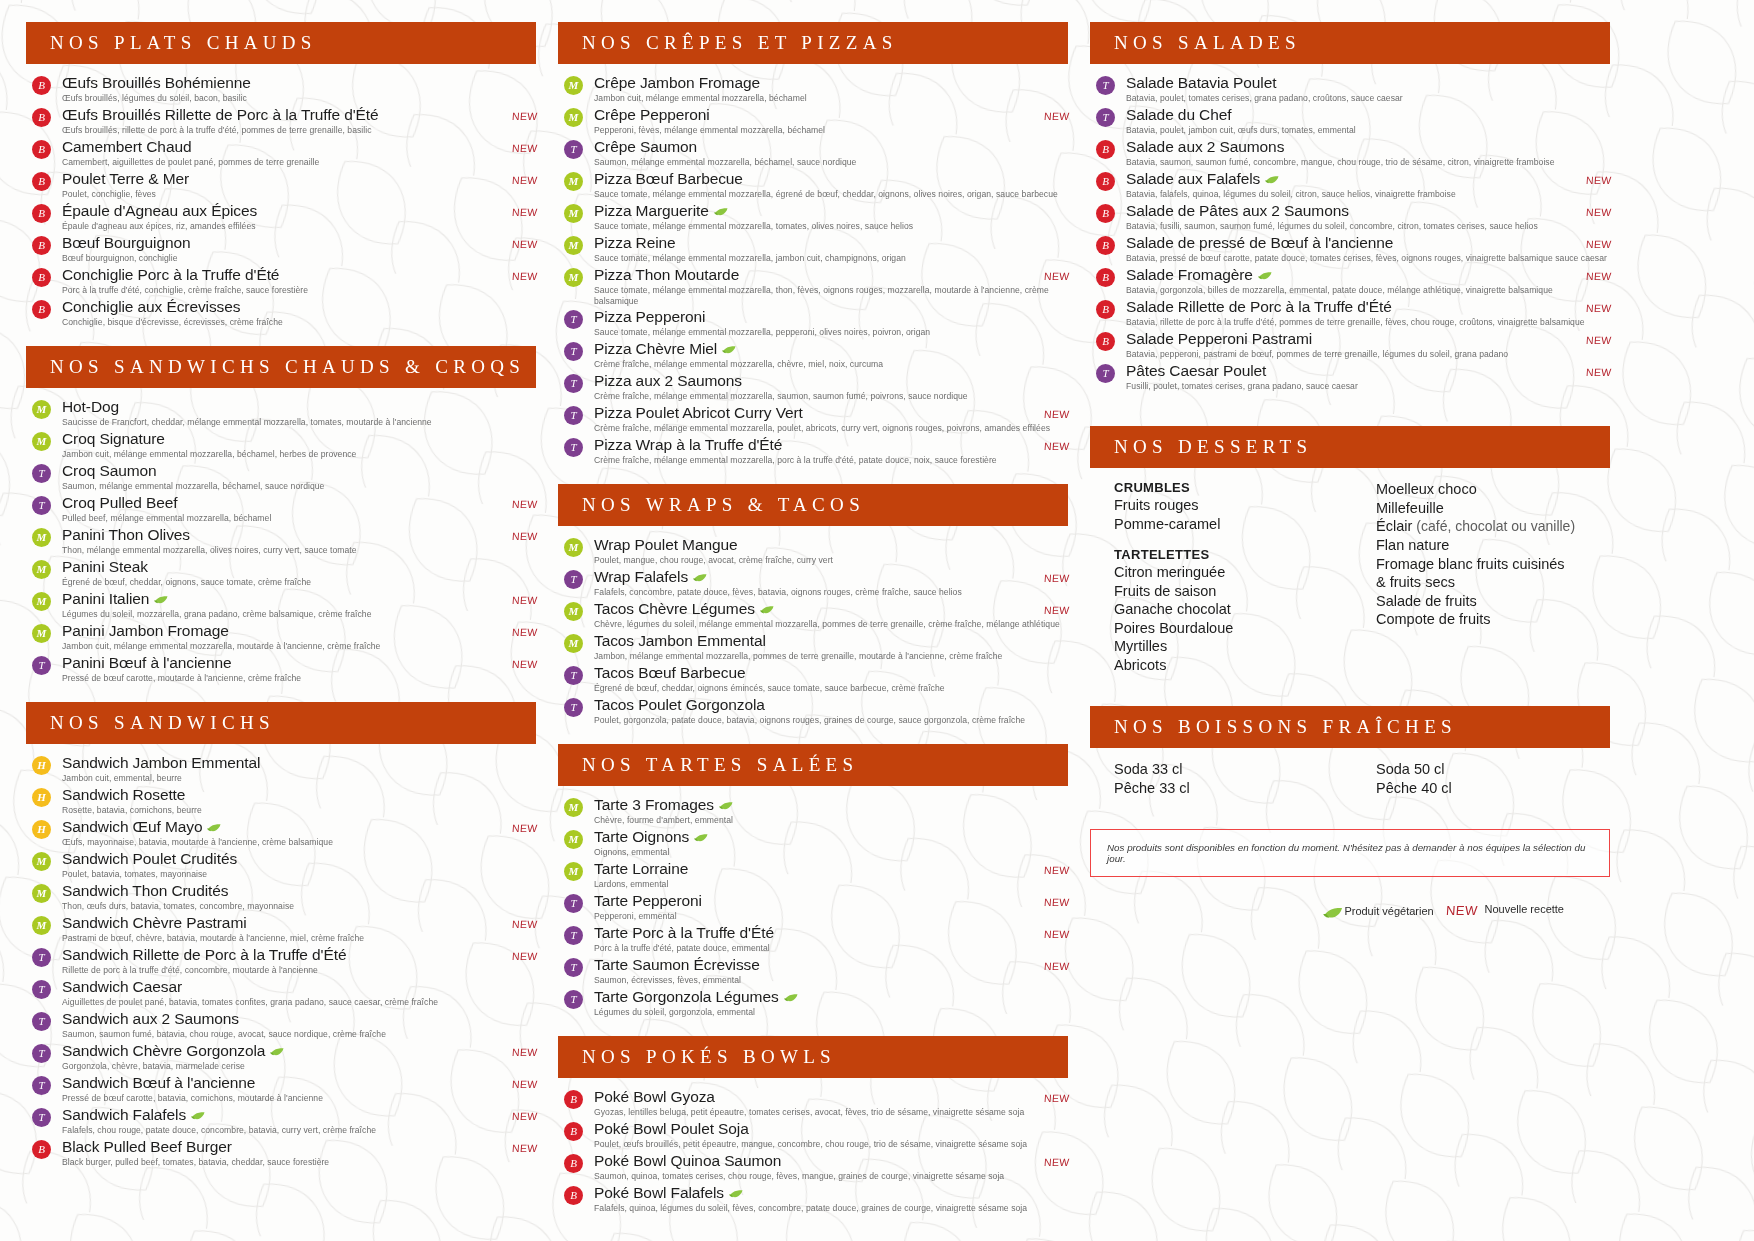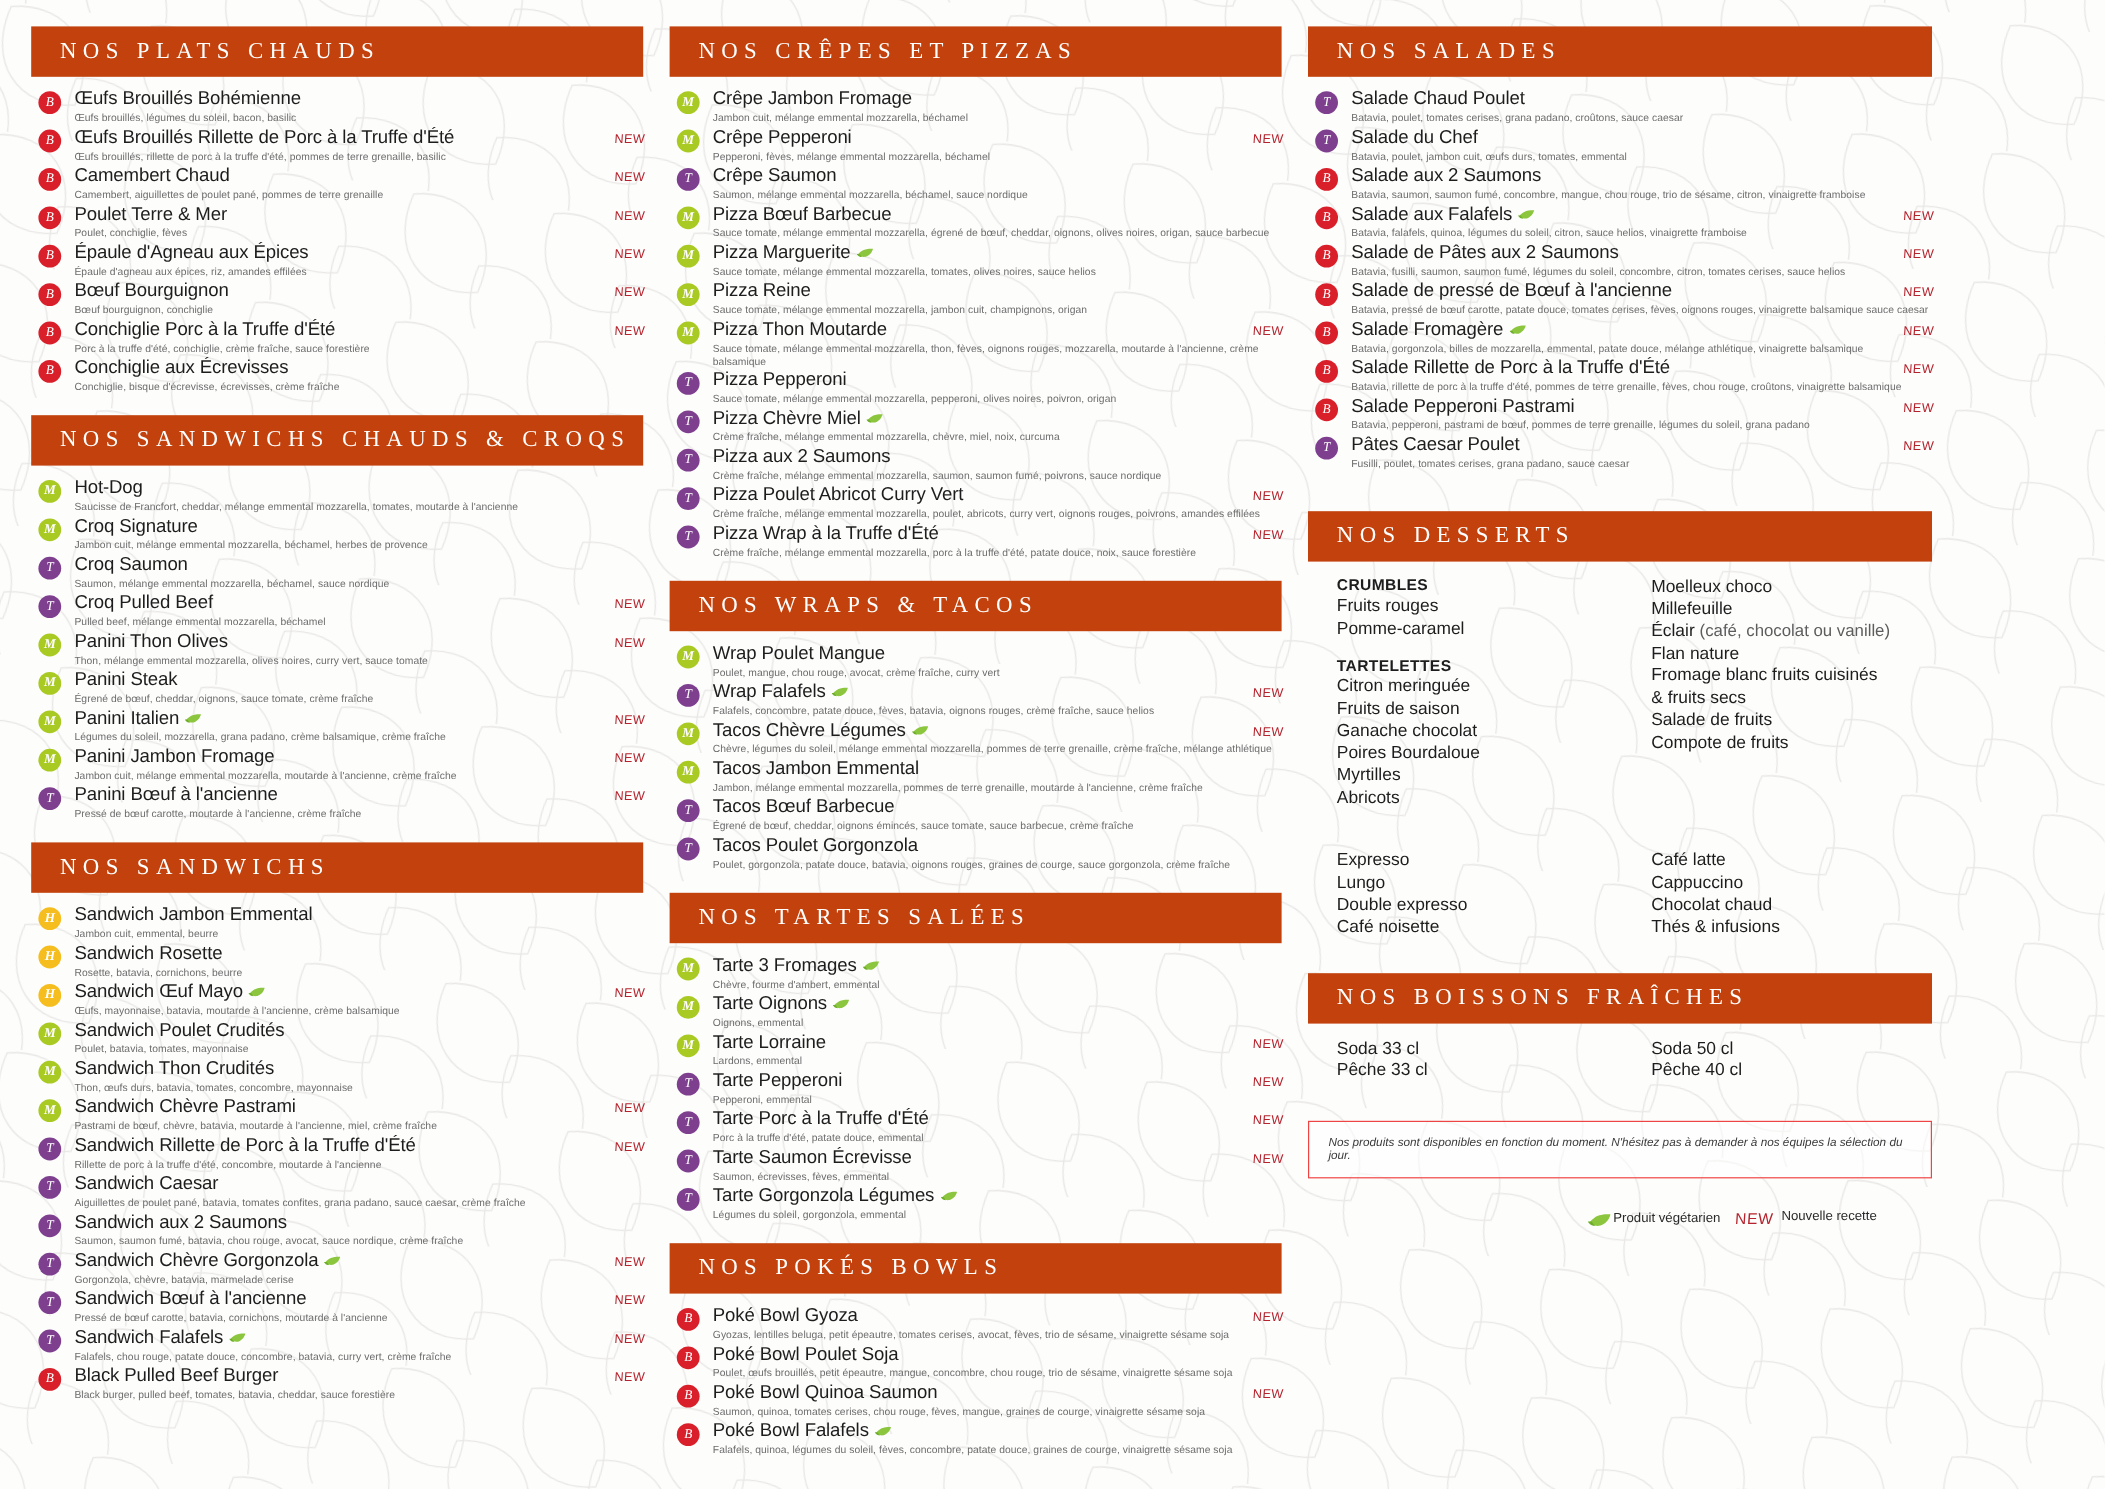--- a/index.html
+++ b/index.html
@@ -421,21 +421,21 @@
         </div>
     </div>
   </div>
 
   <div class="col col-3">
     <div class="sec-block">
       <div class="sec-head">NOS SALADES</div>
       <div class="items">
           <div class="item"><span class="badge t">
               <span>T</span>
-            </span><div class="item-name">Salade Chaud Poulet</div><div class="item-desc">Batavia, poulet, tomates cerises, grana padano, croûtons, sauce caesar</div></div>
+            </span><div class="item-name">Salade Batavia Poulet</div><div class="item-desc">Batavia, poulet, tomates cerises, grana padano, croûtons, sauce caesar</div></div>
           <div class="item"><span class="badge t">
               <span>T</span>
             </span><div class="item-name">Salade du Chef</div><div class="item-desc">Batavia, poulet, jambon cuit, œufs durs, tomates, emmental</div></div>
           <div class="item"><span class="badge b">
               <span>B</span>
             </span><div class="item-name">Salade aux 2 Saumons</div><div class="item-desc">Batavia, saumon, saumon fumé, concombre, mangue, chou rouge, trio de sésame, citron, vinaigrette framboise</div></div>
           <div class="item"><span class="badge b">
               <span>B</span>
             </span><div class="item-name">Salade aux Falafels<span class="veg"><svg viewBox="0 0 26 20" width="14" height="11">
                   <path d="M2 13 C2 13 9 20 17 15 C24 11 25 4 25 4 C25 4 13 3 7 8 C3 11 2 13 2 13Z" fill="#8cc63f"></path>
@@ -488,34 +488,20 @@
             <div class="plain-li">Flan nature</div>
             <div class="plain-li">Fromage blanc fruits cuisinés</div>
             <div class="plain-li">&amp; fruits secs</div>
             <div class="plain-li">Salade de fruits</div>
             <div class="plain-li">Compote de fruits</div>
           </div>
       </div>
     </div>
 
     <div class="sec-block" style="margin-top:26px;">
-      <div class="plain-wrap">
-        <div class="plain-col">
-            <div class="plain-li">Expresso</div>
-            <div class="plain-li">Lungo</div>
-            <div class="plain-li">Double expresso</div>
-            <div class="plain-li">Café noisette</div>
-          </div>
-        <div class="plain-col">
-            <div class="plain-li">Café latte</div>
-            <div class="plain-li">Cappuccino</div>
-            <div class="plain-li">Chocolat chaud</div>
-            <div class="plain-li">Thés &amp; infusions</div>
-          </div>
-      </div>
     </div>
 
     <div class="sec-block" style="margin-top:22px;">
       <div class="sec-head">NOS BOISSONS FRAÎCHES</div>
       <div class="plain-wrap">
         <div class="plain-col">
             <div class="plain-li">Soda 33 cl</div>
             <div class="plain-li">Pêche 33 cl</div>
           </div>
         <div class="plain-col">

